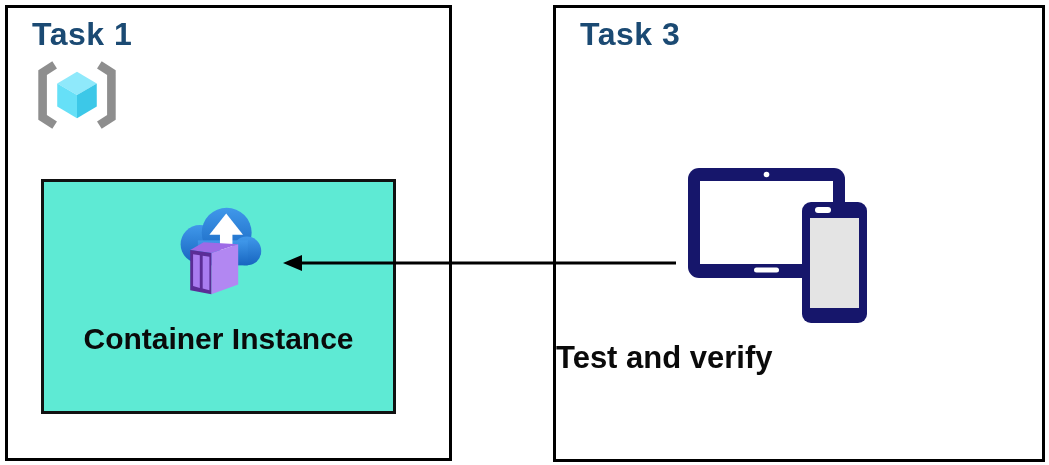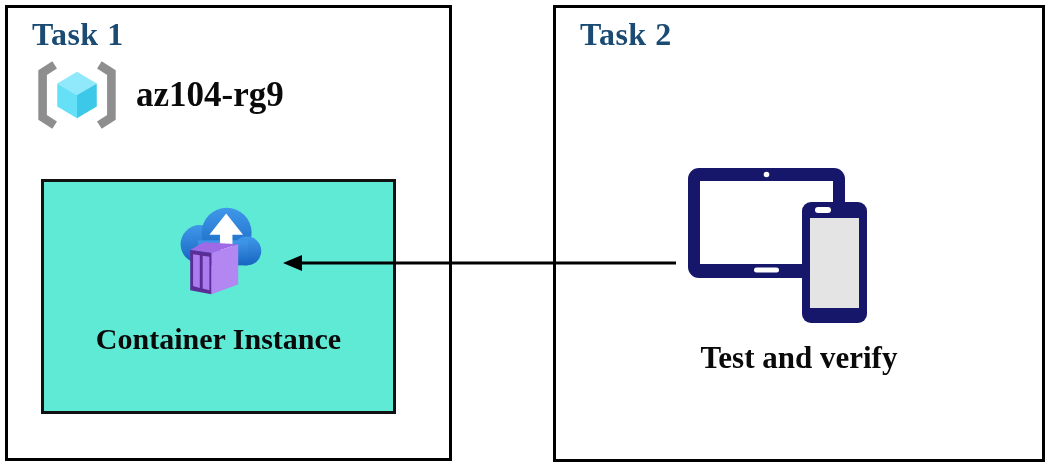--- a/index.html
+++ b/index.html
@@ -14,21 +14,20 @@
     height: 465px;
     background: #ffffff;
     overflow: hidden;
   }
   .panel {
     position: absolute;
     top: 5px;
     border: 3px solid #000000;
     background: #ffffff;
     box-sizing: border-box;
-    font-family: Liberation Serif, serif;
   }
   #panel-task1 { left: 5px;  width: 447px; height: 456px; }
   #panel-task2 { left: 553px; width: 492px; height: 457px; }
   .panel-title {
     position: absolute;
     left: 24px;
     top: 8px;
     font-size: 32px;
     font-weight: bold;
     letter-spacing: 0.5px;
@@ -75,21 +74,20 @@
     left: 132px;
     top: 160px;
     width: 180px;
     height: 156px;
   }
   .caption {
     position: absolute;
     top: 332px;
     left: 0;
     width: 100%;
-    text-align: center;
     font-size: 31px;
     font-weight: bold;
     color: #0A0A0A;
     white-space: nowrap;
   }
   #connector {
     position: absolute;
     left: 278px;
     top: 249px;
     width: 402px;
@@ -108,21 +106,20 @@
     <div class="rg-row">
       <svg width="86" height="70" viewBox="0 0 100 80">
 
         <polyline points="24,5 10,14 10,66 24,75" fill="none" stroke-width="10" stroke="#8E8E8E"></polyline>
         <polyline points="76,5 90,14 90,66 76,75" fill="none" stroke-width="10" stroke="#8E8E8E"></polyline>
 
         <polygon points="50,13 73,26.5 50,40 27,26.5" fill="#8FE9FB"></polygon>
         <polygon points="27,26.5 50,40 50,67 27,53.5" fill="#66E0F7"></polygon>
         <polygon points="73,26.5 73,53.5 50,67 50,40" fill="#3CC8E8"></polygon>
       </svg>
-      <span class="rg-name">az104-rg9</span>
     </div>
 
     <div class="card">
       <svg width="96" height="104" viewBox="0 0 100 108">
         <defs>
           <linearGradient id="cloudGrad" x1="0" y1="0" x2="0" y2="1">
             <stop offset="0" stop-color="#4098EA"></stop>
             <stop offset="1" stop-color="#1765C0"></stop>
           </linearGradient>
         </defs>
@@ -143,21 +140,21 @@
         <polygon points="42,57 70,48 70,90 42,100" fill="#B287F2"></polygon>
         <polygon points="20,54 42,57 42,100 20,96" fill="#5B2D96"></polygon>
         <polygon points="23,58.5 30,59.5 30,93.5 23,91.5" fill="#A97CF0"></polygon>
         <polygon points="33,60 40,61 40,96 33,94" fill="#A97CF0"></polygon>
       </svg>
       <div class="card-label">Container Instance</div>
     </div>
   </div>
 
   <div class="panel" id="panel-task2">
-    <div class="panel-title">Task 2</div>
+    <div class="panel-title">Task 3</div>
 
     <div class="devices-wrap">
       <svg width="180" height="156" viewBox="0 0 180 156">
 
         <g fill="#16166B">
           <rect x="0" y="0" width="157" height="110" rx="11"></rect>
         </g>
         <rect x="12" y="13" width="133" height="83" fill="#ffffff"></rect>
         <circle cx="78.5" cy="6.5" r="2.8" fill="#ffffff"></circle>
         <rect x="66" y="99.5" width="25" height="5" rx="2.5" fill="#ffffff"></rect>

